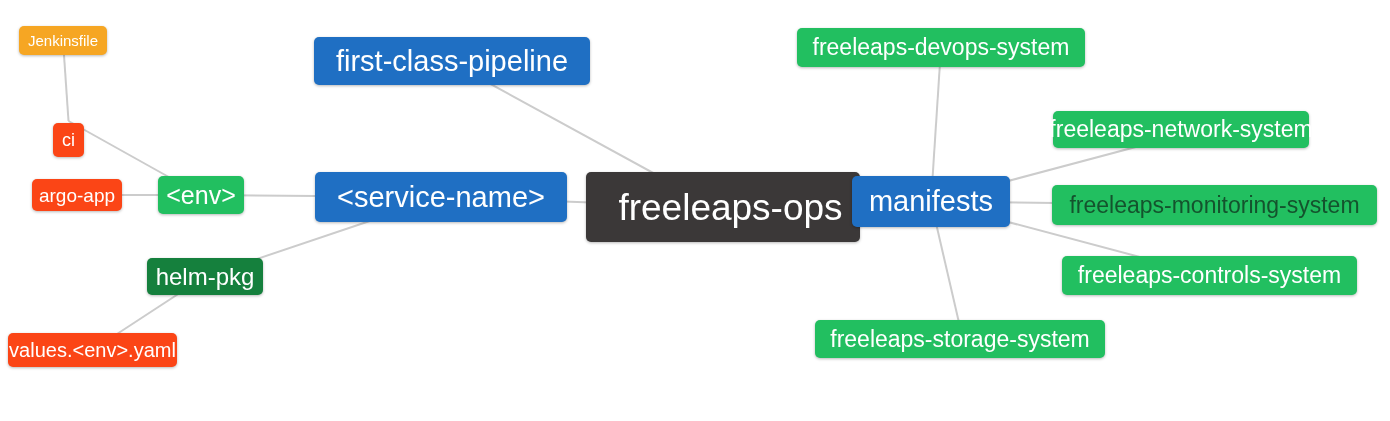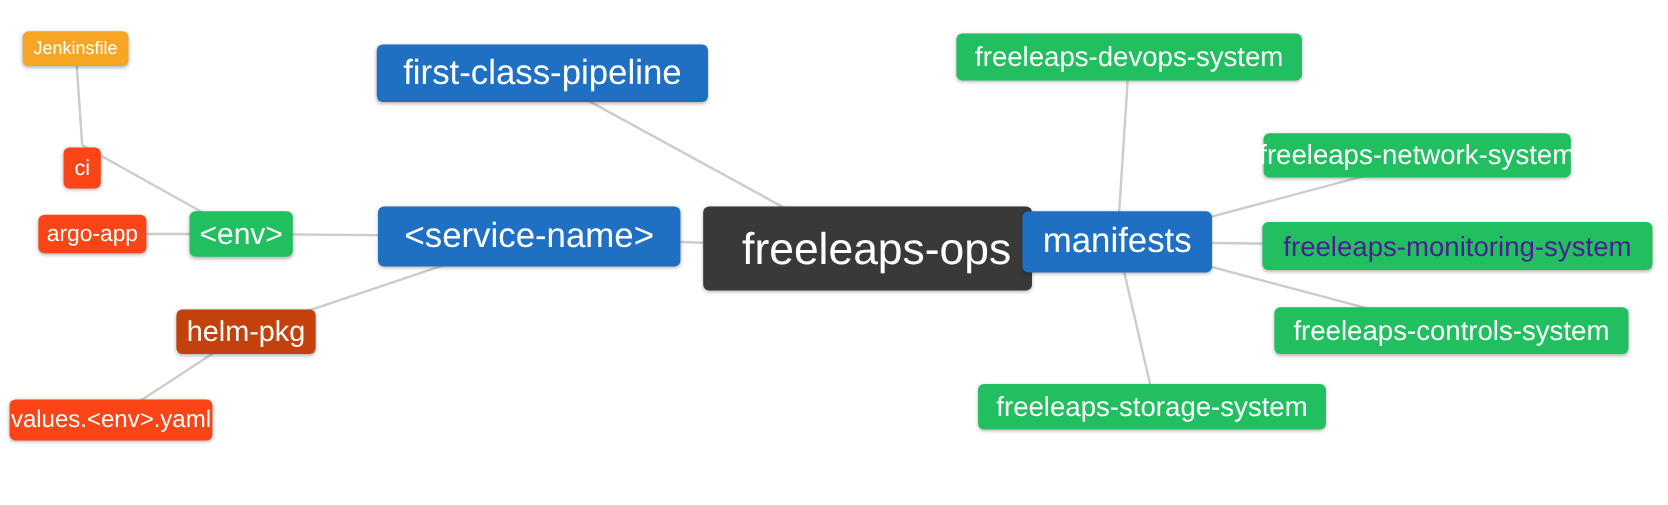--- a/index.html
+++ b/index.html
@@ -64,42 +64,42 @@
     </div>
     <div class="node" style="left: 315px; top: 172px; width: 252px; height: 50px; background: rgb(31, 111, 195); color: rgb(255, 255, 255); font-size: 29px;">
       <span>&lt;service-name&gt;</span>
     </div>
     <div class="node" style="left: 852px; top: 176px; width: 158px; height: 51px; background: rgb(31, 111, 195); color: rgb(255, 255, 255); font-size: 29px;">
       <span>manifests</span>
     </div>
     <div class="node" style="left: 158px; top: 176px; width: 86px; height: 38px; background: rgb(34, 191, 96); color: rgb(255, 255, 255); font-size: 25px;">
       <span>&lt;env&gt;</span>
     </div>
-    <div class="node" style="left: 147px; top: 258px; width: 116px; height: 37px; background: #c2410c; color: rgb(255, 255, 255); font-size: 24px;">
+    <div class="node" style="left: 147px; top: 258px; width: 116px; height: 37px; background: #15803d; color: rgb(255, 255, 255); font-size: 24px;">
       <span>helm-pkg</span>
     </div>
     <div class="node" style="left: 53px; top: 104px; width: 31px; height: 34px; background: rgb(251, 69, 22); color: rgb(255, 255, 255); font-size: 18px; margin-top: 19px;">
       <span>ci</span>
     </div>
     <div class="node" style="left: 32px; top: 179px; width: 90px; height: 32px; background: rgb(251, 69, 22); color: rgb(255, 255, 255); font-size: 19px;">
       <span>argo-app</span>
     </div>
     <div class="node" style="left: 8px; top: 333px; width: 169px; height: 34px; background: rgb(251, 69, 22); color: rgb(255, 255, 255); font-size: 20px;">
       <span>values.&lt;env&gt;.yaml</span>
     </div>
     <div class="node" style="left: 19px; top: 26px; width: 88px; height: 29px; background: rgb(246, 166, 35); color: rgb(255, 255, 255); font-size: 15px; align-items: center;">
       <span>Jenkinsfile</span>
     </div>
     <div class="node" style="left: 797px; top: 28px; width: 288px; height: 39px; background: rgb(34, 191, 96); color: rgb(255, 255, 255); font-size: 23px;">
       <span>freeleaps-devops-system</span>
     </div>
     <div class="node" style="left: 1053px; top: 111px; width: 256px; height: 37px; background: rgb(34, 191, 96); color: rgb(255, 255, 255); font-size: 23px;">
       <span>freeleaps-network-system</span>
     </div>
-    <div class="node" style="left: 1052px; top: 185px; width: 325px; height: 40px; background: rgb(34, 191, 96); color: #4c1d95; font-size: 23px;">
+    <div class="node" style="left: 1052px; top: 185px; width: 325px; height: 40px; background: rgb(34, 191, 96); color: #14532d; font-size: 23px;">
       <span>freeleaps-monitoring-system</span>
     </div>
     <div class="node" style="left: 1062px; top: 256px; width: 295px; height: 39px; background: rgb(34, 191, 96); color: rgb(255, 255, 255); font-size: 23px;">
       <span>freeleaps-controls-system</span>
     </div>
     <div class="node" style="left: 815px; top: 308px; width: 290px; height: 38px; background: rgb(34, 191, 96); color: rgb(255, 255, 255); font-size: 23px; margin-top: 12px;">
       <span>freeleaps-storage-system</span>
     </div>
   </div>
 

